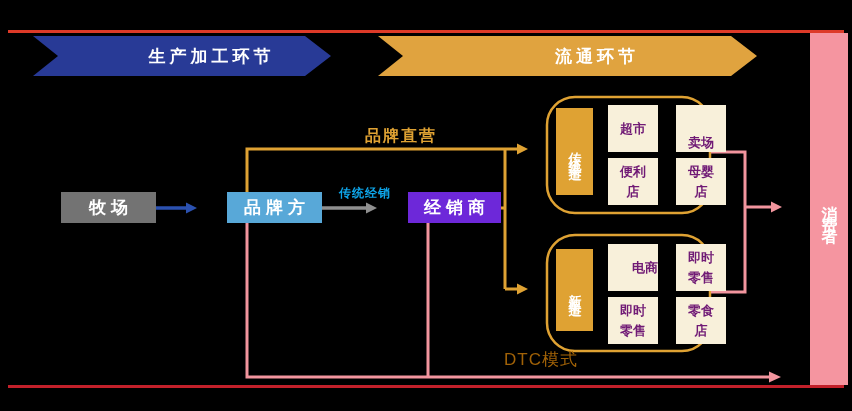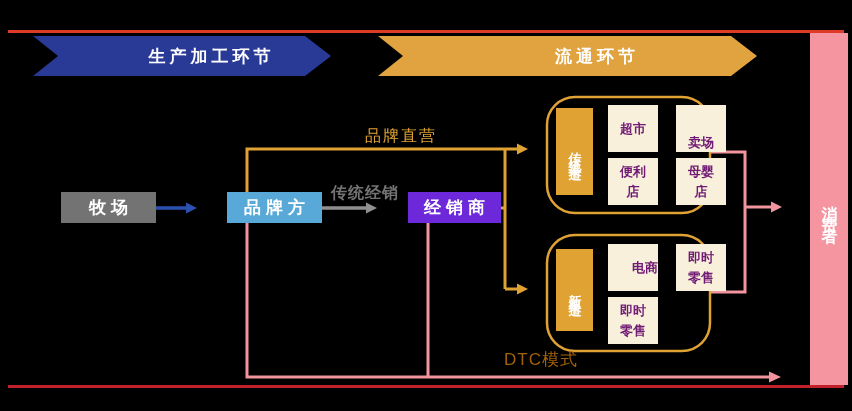--- a/index.html
+++ b/index.html
@@ -18,23 +18,23 @@
   .banner-circ{left:403px;top:36px;width:328px;height:40px;}
   .vtext{writing-mode:vertical-rl;text-orientation:upright;}
   .chanbox{background:#dfa233;color:#fff;font-weight:bold;font-size:13px;letter-spacing:5px;}
   .chan-trad{left:528px;top:108px;width:37px;height:87px;}
   .chan-new{left:528px;top:249px;width:37px;height:82px;}
   .store{background:#f8f0da;color:#701a75;font-weight:bold;font-size:13px;line-height:1.5;}
   .store span{display:block;max-width:30px;text-align:center;word-break:break-all;}
   .st-w{width:50px;height:47px;}
   .consumer{left:782px;top:33px;width:38px;height:352px;background:#f595a0;
     color:#fff;font-weight:bold;font-size:16px;letter-spacing:11px;}
-  .lbl-gold{color:#dfa233;font-weight:normal;font-size:16px;letter-spacing:2px;}
+  .lbl-gold{color:#dfa233;font-weight:bold;font-size:16px;letter-spacing:2px;}
   .lbl-brand-direct{left:303px;top:126px;width:140px;height:20px;}
-  .lbl-white{color:#737373;font-weight:bold;font-size:16px;letter-spacing:1px;text-align:center;}
+  .lbl-white{color:#0ea5e9;font-weight:bold;font-size:12px;letter-spacing:1px;text-align:center;}
   .lbl-trad-dist{left:298px;top:184px;width:78px;height:18px;}
   .lbl-salmon{color:#a16207;font-weight:normal;font-size:17px;letter-spacing:1px;}
   .lbl-dtc{left:458px;top:349px;width:110px;height:20px;}
 </style>
 </head>
 <body>
 
 <div class="stage">
 
   <svg width="852" height="411" viewBox="0 0 852 411">
@@ -95,16 +95,19 @@
   <div class="abs vtext chanbox chan-new">新渠道</div>
   <div class="abs store st-w" style="left:580px;top:244px;justify-content:flex-end;">
       <span>电商</span>
     </div>
   <div class="abs store st-w" style="left:648px;top:244px;">
       <span>即时零售</span>
     </div>
   <div class="abs store st-w" style="left:580px;top:297px;">
       <span>即时零售</span>
     </div>
+  <div class="abs store st-w" style="left:648px;top:297px;">
+      <span>零食店</span>
+    </div>
 
   <div class="abs vtext consumer">消费者</div>
 
 </div>
 
 </body></html>

